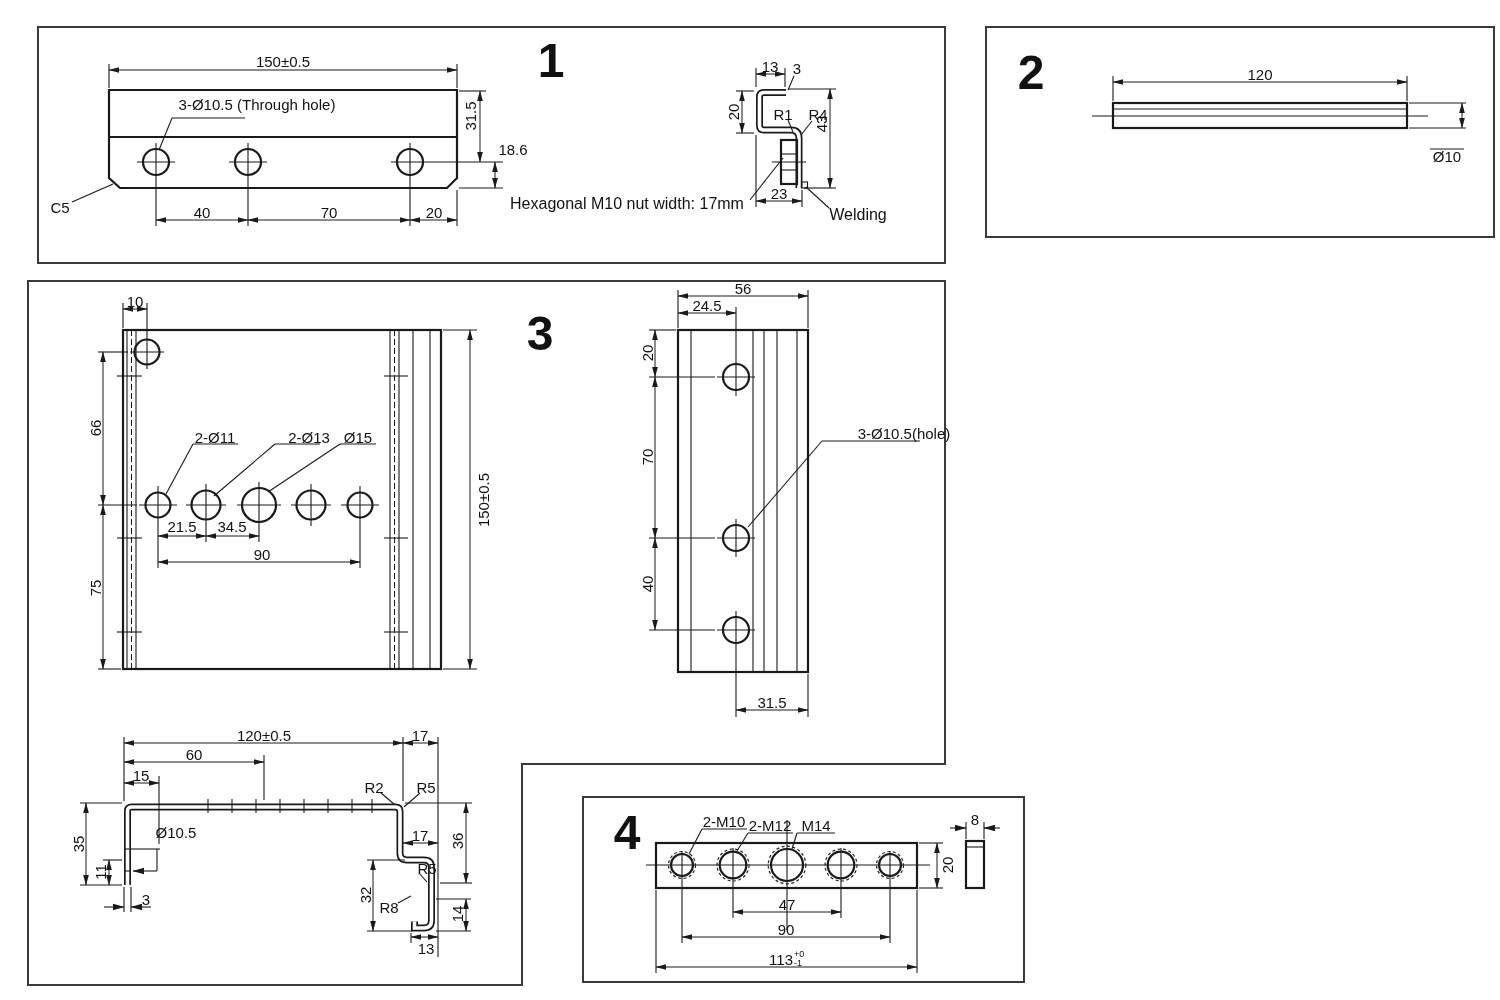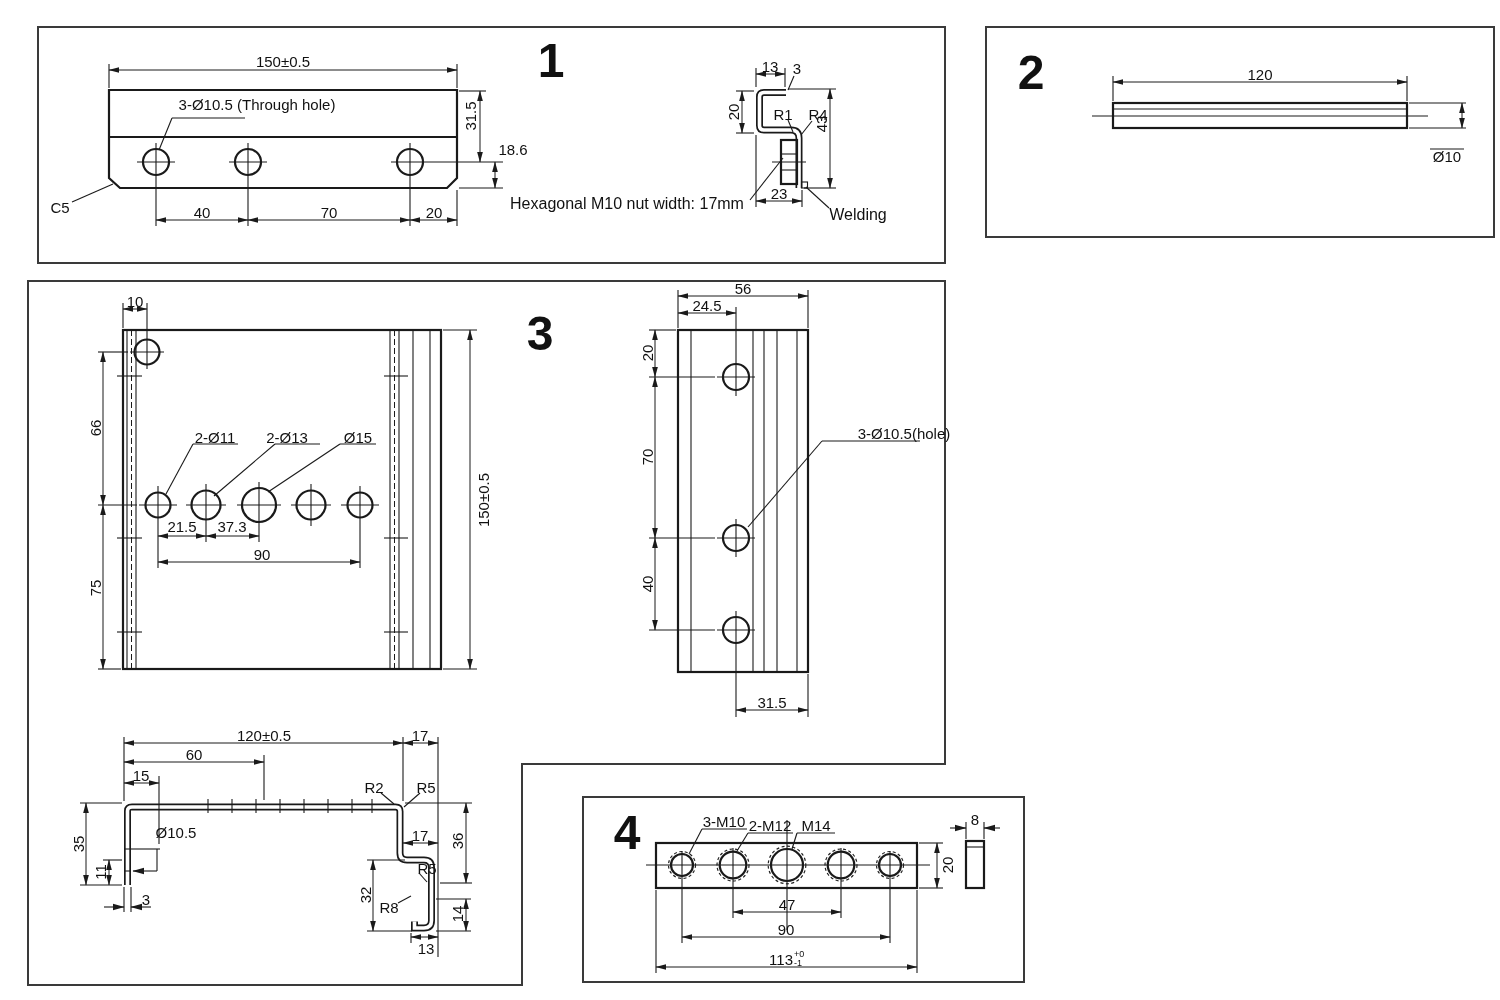--- a/index.html
+++ b/index.html
@@ -359,24 +359,24 @@
 <span class="lbl note" style="left:627px;top:204px">Hexagonal M10 nut width: 17mm</span>
 <span class="lbl note" style="left:858px;top:215px">Welding</span>
 
 <span class="lbl" style="left:1260px;top:74px">120</span>
 <span class="lbl" style="left:1447px;top:156px">Ø10</span>
 
 <span class="lbl" style="left:135px;top:301px">10</span>
 <span class="lbl rot" style="left:95px;top:428px">66</span>
 <span class="lbl rot" style="left:95px;top:588px">75</span>
 <span class="lbl" style="left:215px;top:437px">2-Ø11</span>
-<span class="lbl" style="left:287px;top:437px">2-Ø13</span>
+<span class="lbl" style="left:309px;top:437px">2-Ø13</span>
 <span class="lbl" style="left:358px;top:437px">Ø15</span>
 <span class="lbl" style="left:182px;top:526px">21.5</span>
-<span class="lbl" style="left:232px;top:526px">37.3</span>
+<span class="lbl" style="left:232px;top:526px">34.5</span>
 <span class="lbl" style="left:262px;top:554px">90</span>
 <span class="lbl rot" style="left:483px;top:500px">150±0.5</span>
 
 <span class="lbl" style="left:743px;top:288px">56</span>
 <span class="lbl" style="left:707px;top:305px">24.5</span>
 <span class="lbl rot" style="left:647px;top:353px">20</span>
 <span class="lbl rot" style="left:647px;top:457px">70</span>
 <span class="lbl rot" style="left:647px;top:584px">40</span>
 <span class="lbl" style="left:904px;top:433px">3-Ø10.5(hole)</span>
 <span class="lbl" style="left:772px;top:702px">31.5</span>
@@ -392,21 +392,21 @@
 <span class="lbl rot" style="left:100px;top:872px">11</span>
 <span class="lbl" style="left:146px;top:899px">3</span>
 <span class="lbl" style="left:420px;top:835px">17</span>
 <span class="lbl rot" style="left:457px;top:841px">36</span>
 <span class="lbl" style="left:427px;top:868px">R5</span>
 <span class="lbl rot" style="left:365px;top:895px">32</span>
 <span class="lbl" style="left:389px;top:907px">R8</span>
 <span class="lbl rot" style="left:457px;top:914px">14</span>
 <span class="lbl" style="left:426px;top:948px">13</span>
 
-<span class="lbl" style="left:724px;top:821px">3-M10</span>
+<span class="lbl" style="left:724px;top:821px">2-M10</span>
 <span class="lbl" style="left:770px;top:825px">2-M12</span>
 <span class="lbl" style="left:816px;top:825px">M14</span>
 <span class="lbl" style="left:787px;top:904px">47</span>
 <span class="lbl" style="left:786px;top:929px">90</span>
 <span class="big113" style="left:793px;top:959px">113</span>
 <span class="tolwrap" style="left:794px;top:959px">
   <span>+0</span>
   <span>-1</span>
 </span>
 <span class="lbl rot" style="left:947px;top:865px">20</span>

